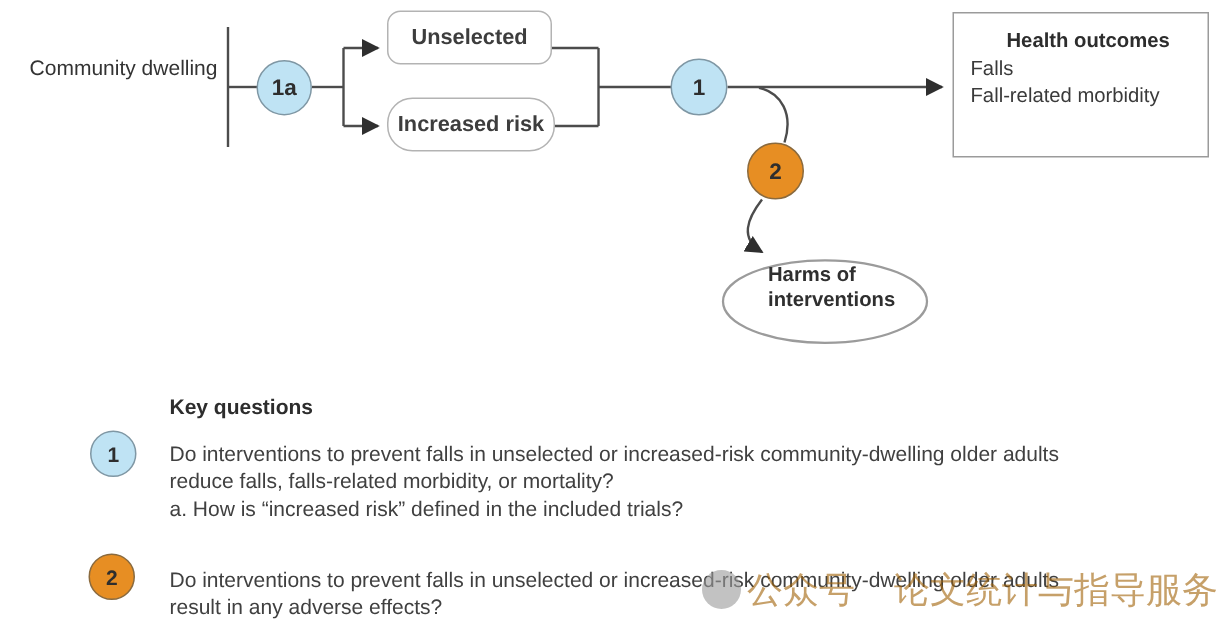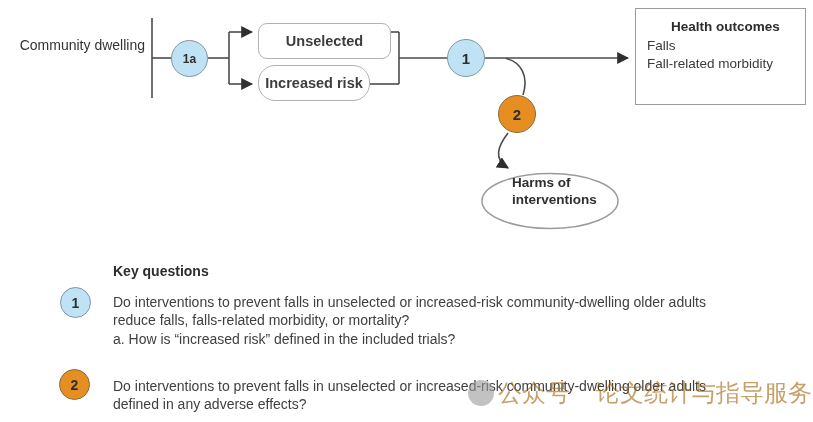--- a/index.html
+++ b/index.html
@@ -81,23 +81,23 @@
       <path d="M 506 58.5 C 521 62 529 76 523 95"></path>
       <path d="M 508 133 C 498 146 493 159 508 168" marker-end="url(#arw)"></path>
     </g>
     <ellipse cx="550" cy="201" rx="68" ry="27.5" fill="#ffffff" stroke="#9b9b9b" stroke-width="1.5"></ellipse>
   </svg>
 
   <div class="pop-label">
     <div>Community dwelling</div>
   </div>
 
-  <div class="node blue" style="left:171px; top:40px; width:37px; height:37px; font-size:12px;text-align:right;">1a</div>
+  <div class="node blue" style="left:171px; top:40px; width:37px; height:37px; font-size:15px;text-align:right;">1a</div>
 
-  <div class="rbox" style="left:258px; top:23px; width:133px; height:36px;text-align:center;">Unselected</div>
+  <div class="rbox" style="left:258px; top:7px; width:110px; height:36px;text-align:center;">Unselected</div>
   <div class="rbox" style="left:258px; top:65px; width:112px; height:36px;border-radius:17px;">Increased risk</div>
 
   <div class="node blue" style="left:447px; top:39px; width:38px; height:38px; font-size:15px;">1</div>
 
   <div class="node orange" style="left:498px; top:95px; width:38px; height:38px; font-size:15px;">2</div>
 
   <div class="outcomes">
     <div class="ttl">Health outcomes</div>
     <div>Falls</div>
     <div>Fall-related morbidity</div>
@@ -113,21 +113,21 @@
   <div class="node blue" style="left:60px; top:287px; width:31px; height:31px; font-size:14px;">1</div>
   <div class="kq-text" style="top:293px;">
     <div>Do interventions to prevent falls in unselected or increased-risk community-dwelling older adults</div>
     <div>reduce falls, falls-related morbidity, or mortality?</div>
     <div>a. How is “increased risk” defined in the included trials?</div>
   </div>
 
   <div class="node orange" style="left:59px; top:369px; width:31px; height:31px; font-size:14px;">2</div>
   <div class="kq-text" style="top:377px;">
     <div>Do interventions to prevent falls in unselected or increased-risk community-dwelling older adults</div>
-    <div>defined in any adverse effects?</div>
+    <div>result in any adverse effects?</div>
   </div>
 
   <div class="watermark">
     <span class="disc"></span>
     <span class="pfx">公众号</span>
     <span>论文统计与指导服务</span>
   </div>
 
 </div>
 

